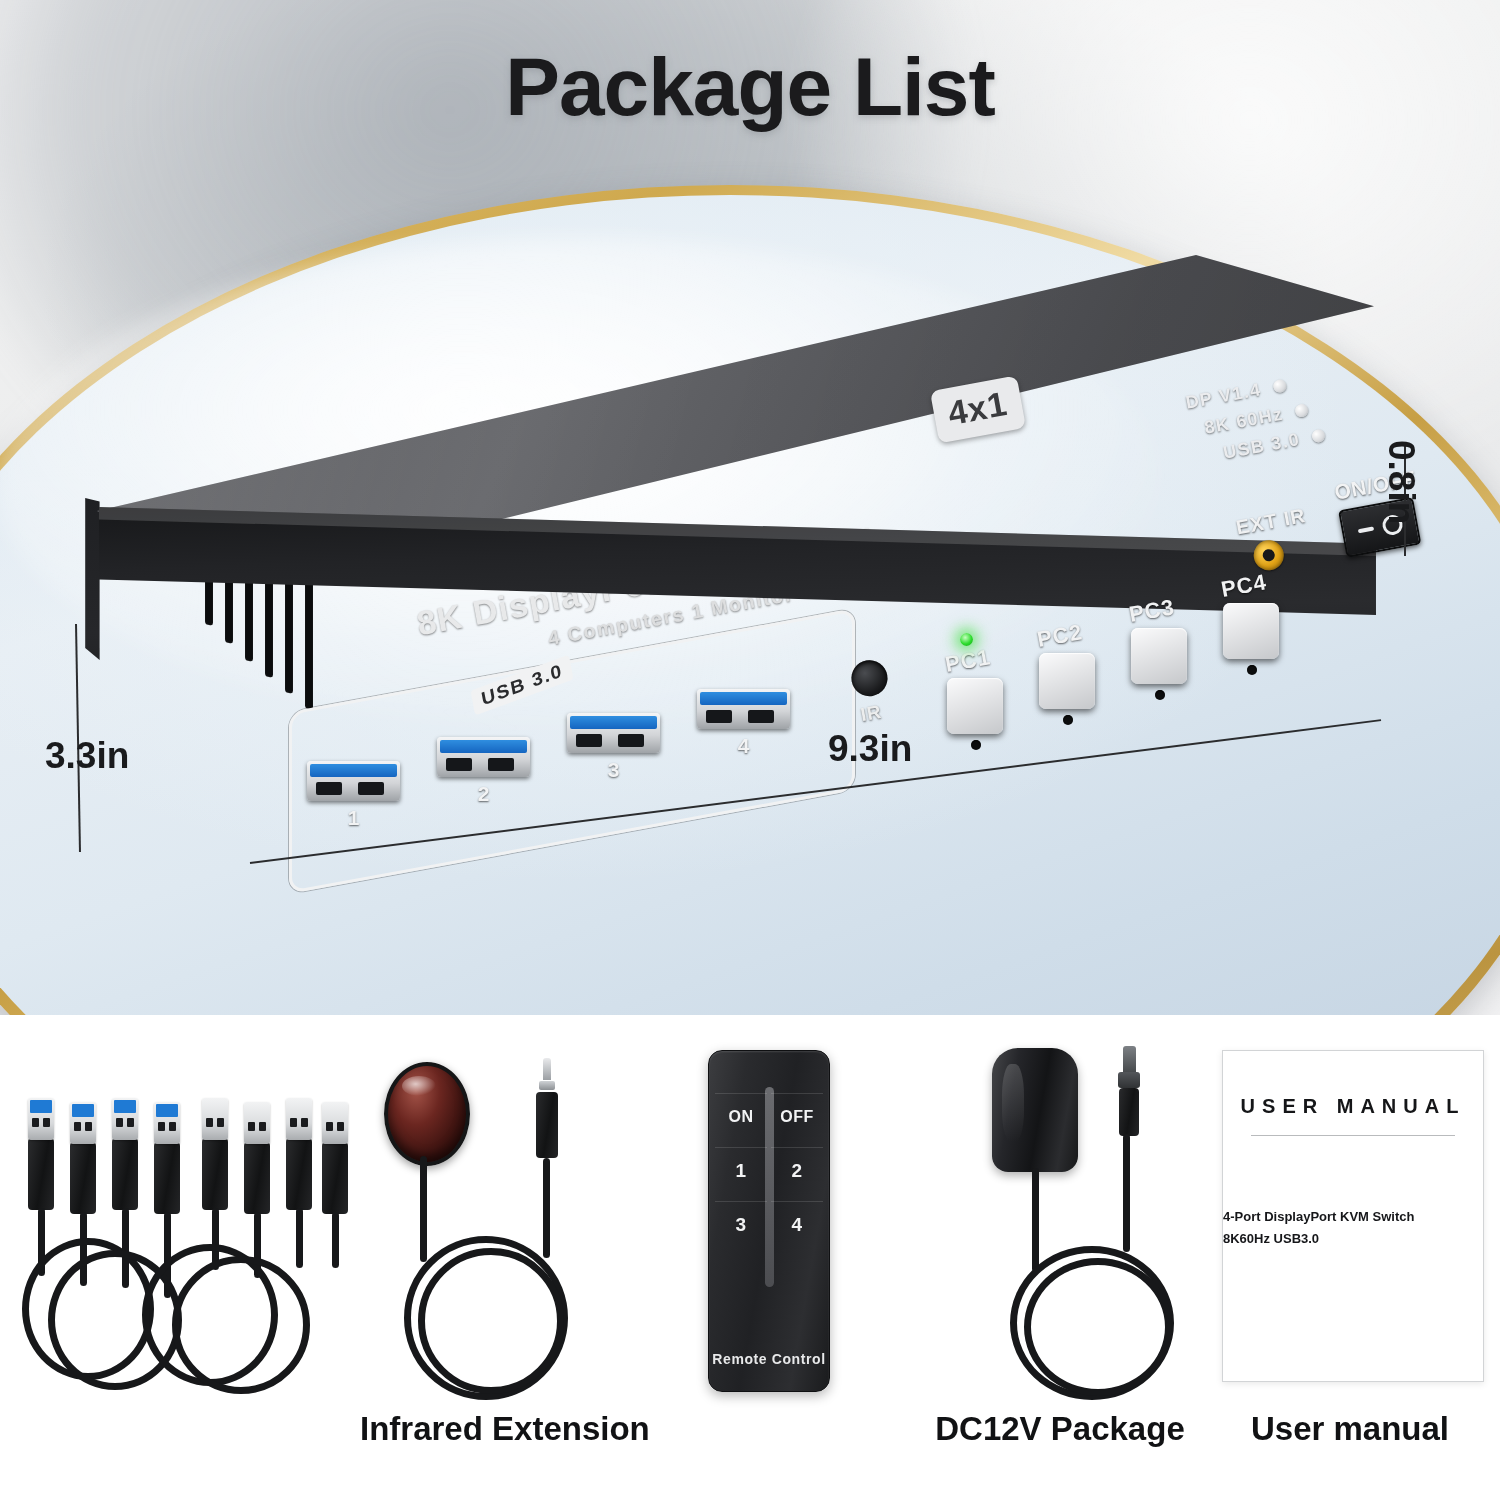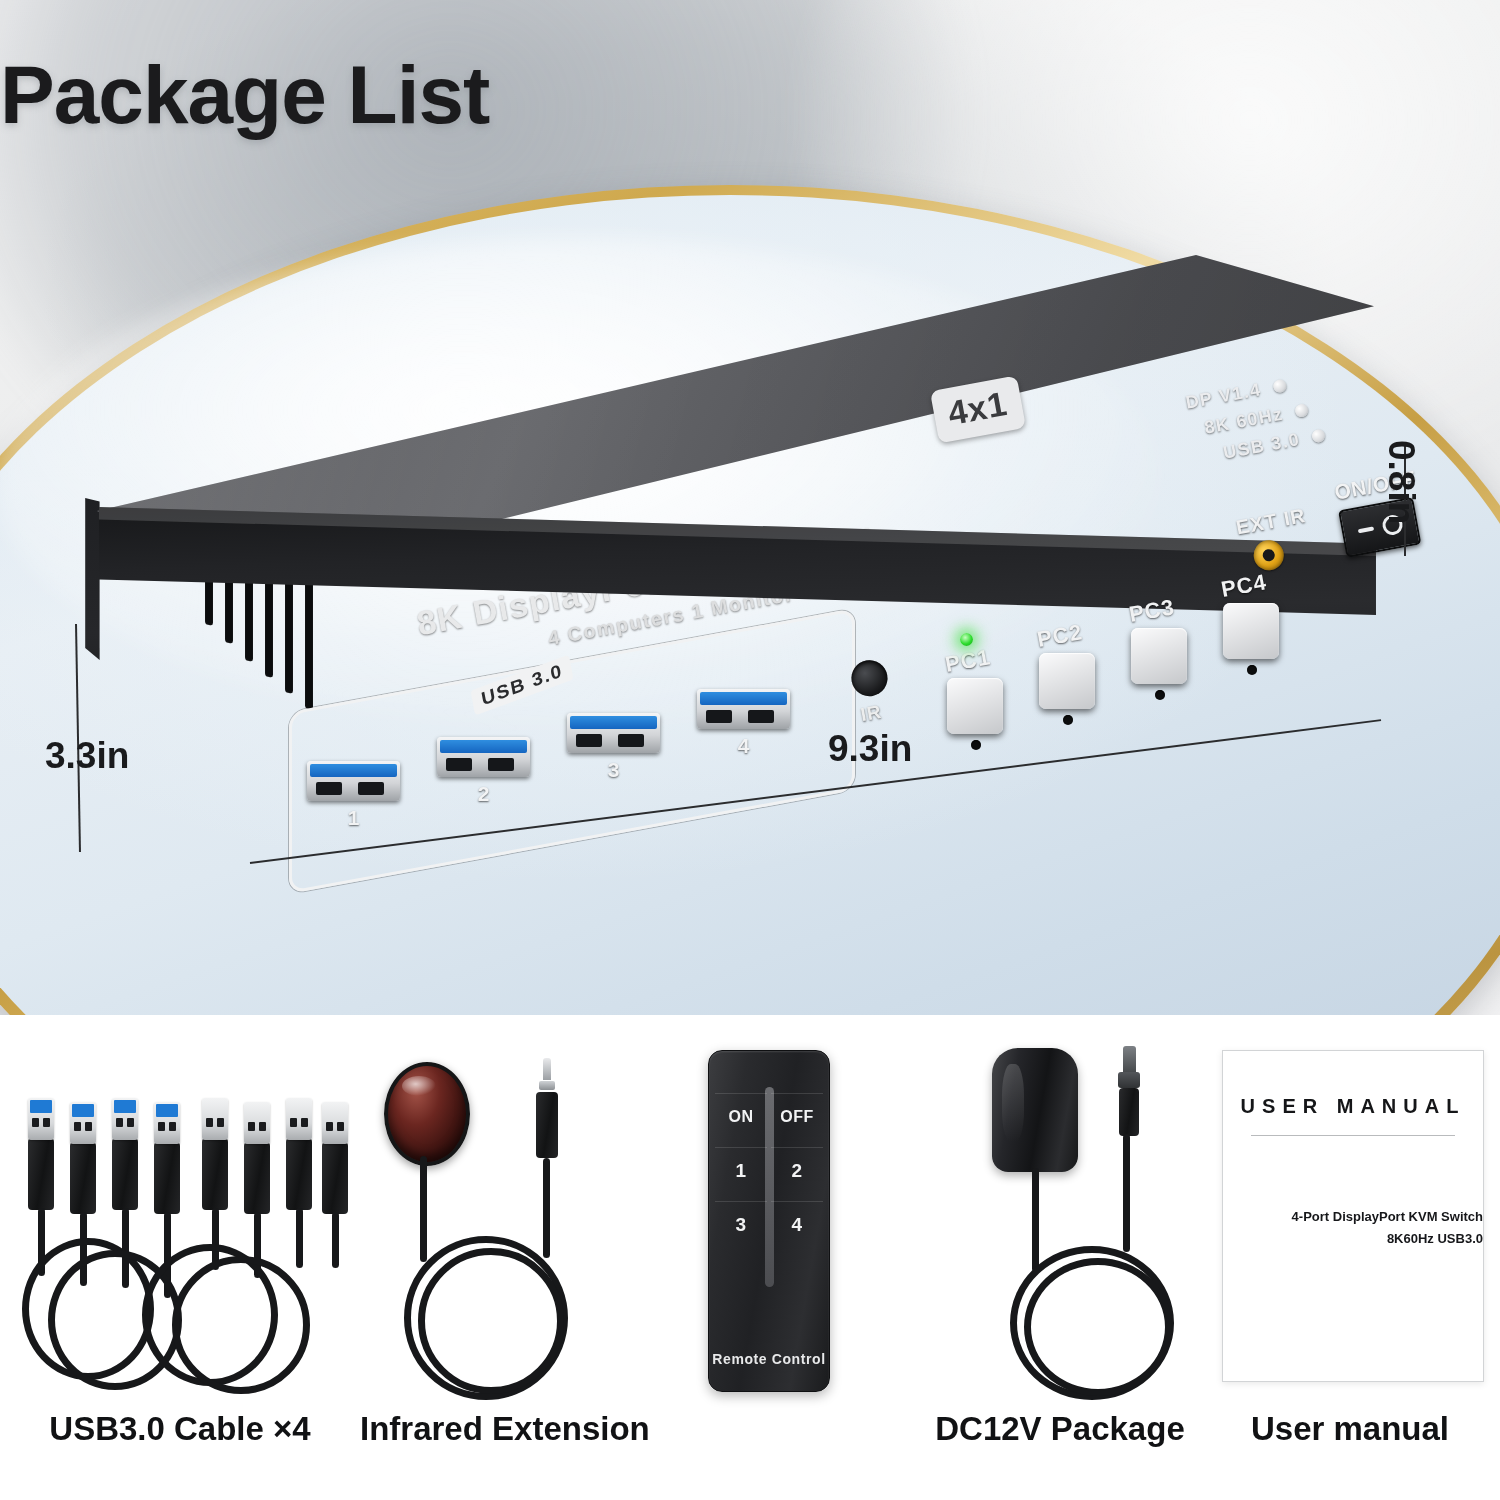--- a/index.html
+++ b/index.html
@@ -45,21 +45,21 @@
       radial-gradient(ellipse 1100px 600px at 40% 24%, rgba(255,255,255,.92) 0%, rgba(236,243,248,.62) 38%, rgba(210,224,235,0) 72%),
       linear-gradient(161deg,#cfdce7 0%,#dce7f0 14%,#e7eef4 30%,#dfe9f1 48%,#cfdde9 70%,#c6d5e3 86%,#bfd0df 100%);
   }
   .table-sheen{
     position:absolute;left:6%;top:4%;width:70%;height:46%;border-radius:50%;
     background:radial-gradient(ellipse at 40% 35%, rgba(255,255,255,.80) 0%, rgba(255,255,255,.28) 50%, rgba(255,255,255,0) 78%);
     filter:blur(10px);
   }
 
   .title{
-    position:absolute;left:0;right:0;top:48px;
+    position:absolute;left:0;right:0;top:40px;text-align:center;
     font-size:82px;font-weight:700;color:#1b1b1d;letter-spacing:-1px;
     text-shadow:0 3px 7px rgba(120,125,133,.35);
   }
 
   
   .device{position:absolute;left:84px;top:255px;width:1290px;height:600px;}
 
   .dev-top{
     position:absolute;left:0;top:0;width:1290px;height:320px;
     clip-path:polygon(1.0% 80.0%, 86.2% 0%, 100% 16.0%, 14.6% 100%);
@@ -331,21 +331,21 @@
   .manual-sheet{
     position:absolute;left:22px;top:10px;width:260px;height:330px;background:#ffffff;
     border:1px solid #d2d4d6;box-shadow:0 2px 7px rgba(0,0,0,.09);
   }
   .manual-title{
     position:absolute;left:0;right:0;top:44px;text-align:center;
     font-size:20px;font-weight:700;color:#151618;letter-spacing:7px;
   }
   .manual-rule{position:absolute;left:28px;right:28px;top:84px;height:1px;background:#b9bbbd;}
   .manual-sub1,.manual-sub2{
-    position:absolute;left:0;right:0;text-align:right;font-size:13px;font-weight:700;color:#16171a;
+    position:absolute;left:0;right:0;text-align:left;font-size:13px;font-weight:700;color:#16171a;
   }
   .manual-sub1{top:158px;} .manual-sub2{top:180px;}
 </style>
 </head>
 <body>
 
 <div class="page">
 
   <div class="scene">
     <div class="scene-shadow"></div>
@@ -560,21 +560,20 @@
       <div class="cablestem" style="left:212px;top:168px;height:62px;"></div>
       <div class="cablestem" style="left:254px;top:172px;height:66px;"></div>
       <div class="cablestem" style="left:296px;top:168px;height:60px;"></div>
       <div class="cablestem" style="left:332px;top:172px;height:56px;"></div>
 
       <div class="coil" style="left:22px;top:198px;width:118px;height:128px;"></div>
       <div class="coil" style="left:48px;top:210px;width:120px;height:126px;"></div>
       <div class="coil" style="left:142px;top:204px;width:122px;height:128px;"></div>
       <div class="coil" style="left:172px;top:216px;width:124px;height:124px;"></div>
 
-      <div class="acc-label">USB3.0 Cable ×4</div>
     </div>
 
     <div class="acc acc-ir">
       <div class="ir-dome"></div>
       <div class="cablestem" style="left:60px;top:116px;height:106px;"></div>
       <div class="plug35">
         <div class="tip"></div>
           <div class="ring"></div>
           <div class="body"></div>
       </div>

